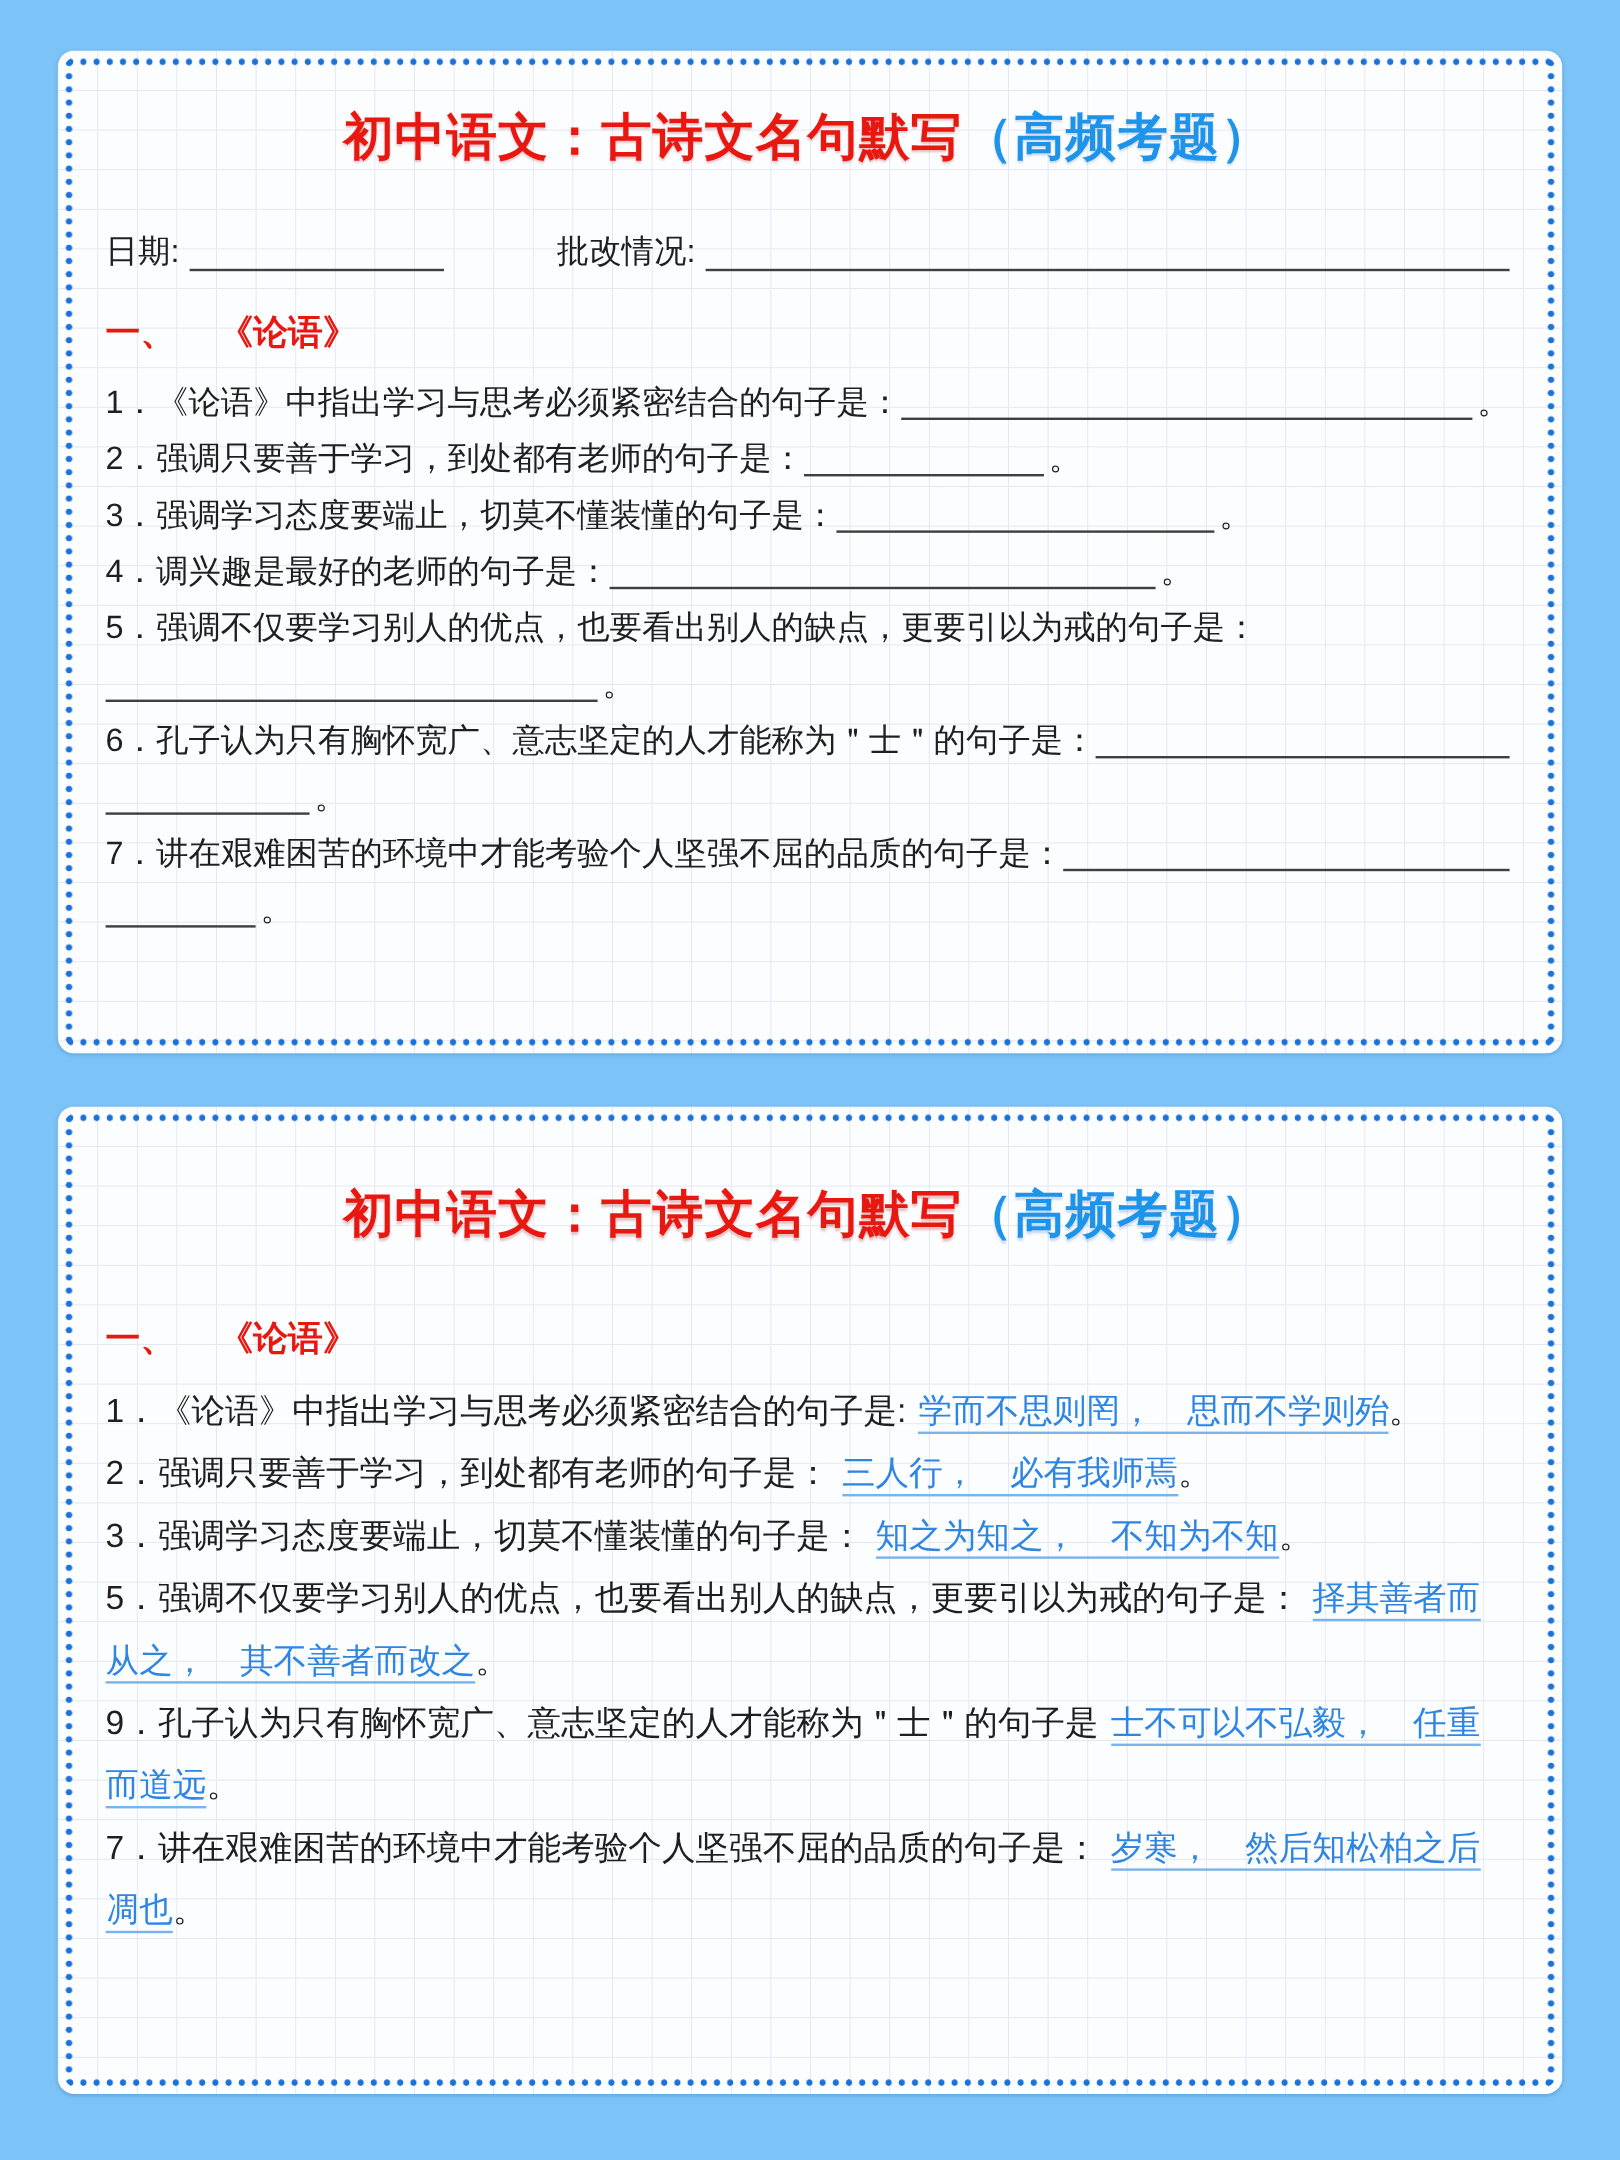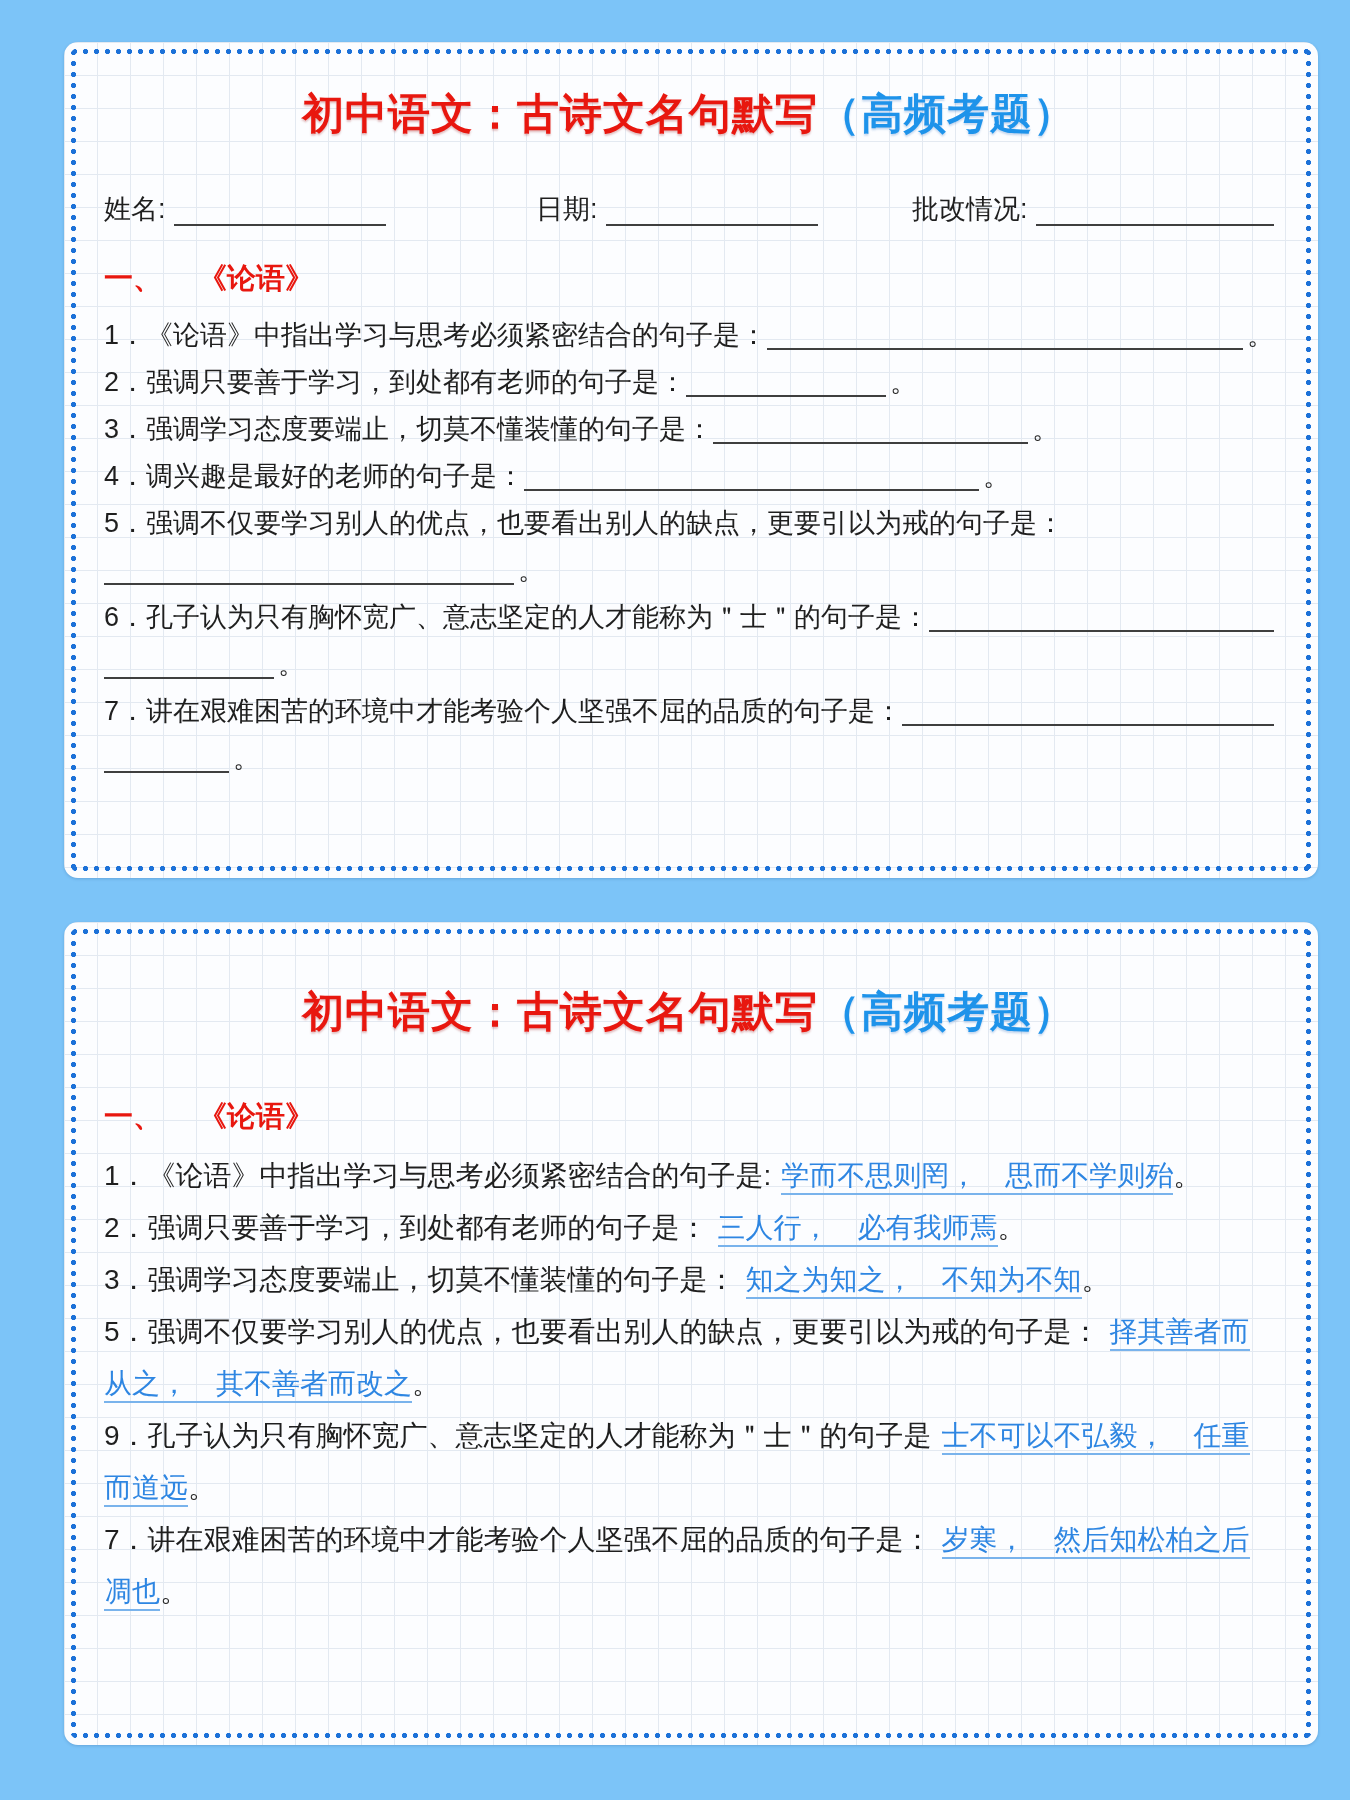--- a/index.html
+++ b/index.html
@@ -1,20 +1,20 @@
 <!DOCTYPE html>
 <html><head>
 <meta charset="utf-8">
 <style>
   html,body{margin:0;padding:0;}
   body{font-family:"Liberation Sans","DejaVu Sans",sans-serif;}
   .page{position:relative;width:1350px;height:1800px;background:#7cc4f8;overflow:hidden;}
 
   .card{
-    position:absolute;left:64px;width:1254px;
+    position:absolute;left:48px;width:1254px;
     background-color:#fcfdff;
     background-image:linear-gradient(#e3e9f1 1px,transparent 1px),
                      linear-gradient(90deg,#e3e9f1 1px,transparent 1px);
     background-size:33px 33px;
     border-radius:14px;
     box-shadow:0 1px 3px rgba(30,80,140,.25);
   }
   .card-1{top:42px;height:836px;}
   .card-2{top:922px;height:823px;}
 
@@ -80,24 +80,20 @@
 
   <section class="card card-1">
     <div class="dots"></div>
     <div class="inner">
 
       <h1 class="title">
         <span class="t-red">初中语文：古诗文名句默写</span><span class="t-blue">（高频考题）</span>
       </h1>
 
       <div class="fields">
-        <span class="fld fld-name">
-          <span>姓名:</span>
-          <span class="fblank fb-fixed"></span>
-        </span>
         <span class="fld fld-date">
           <span>日期:</span>
           <span class="fblank fb-fixed"></span>
         </span>
         <span class="fld fld-review">
           <span>批改情况:</span>
           <span class="fblank fb-grow"></span>
         </span>
       </div>
 

